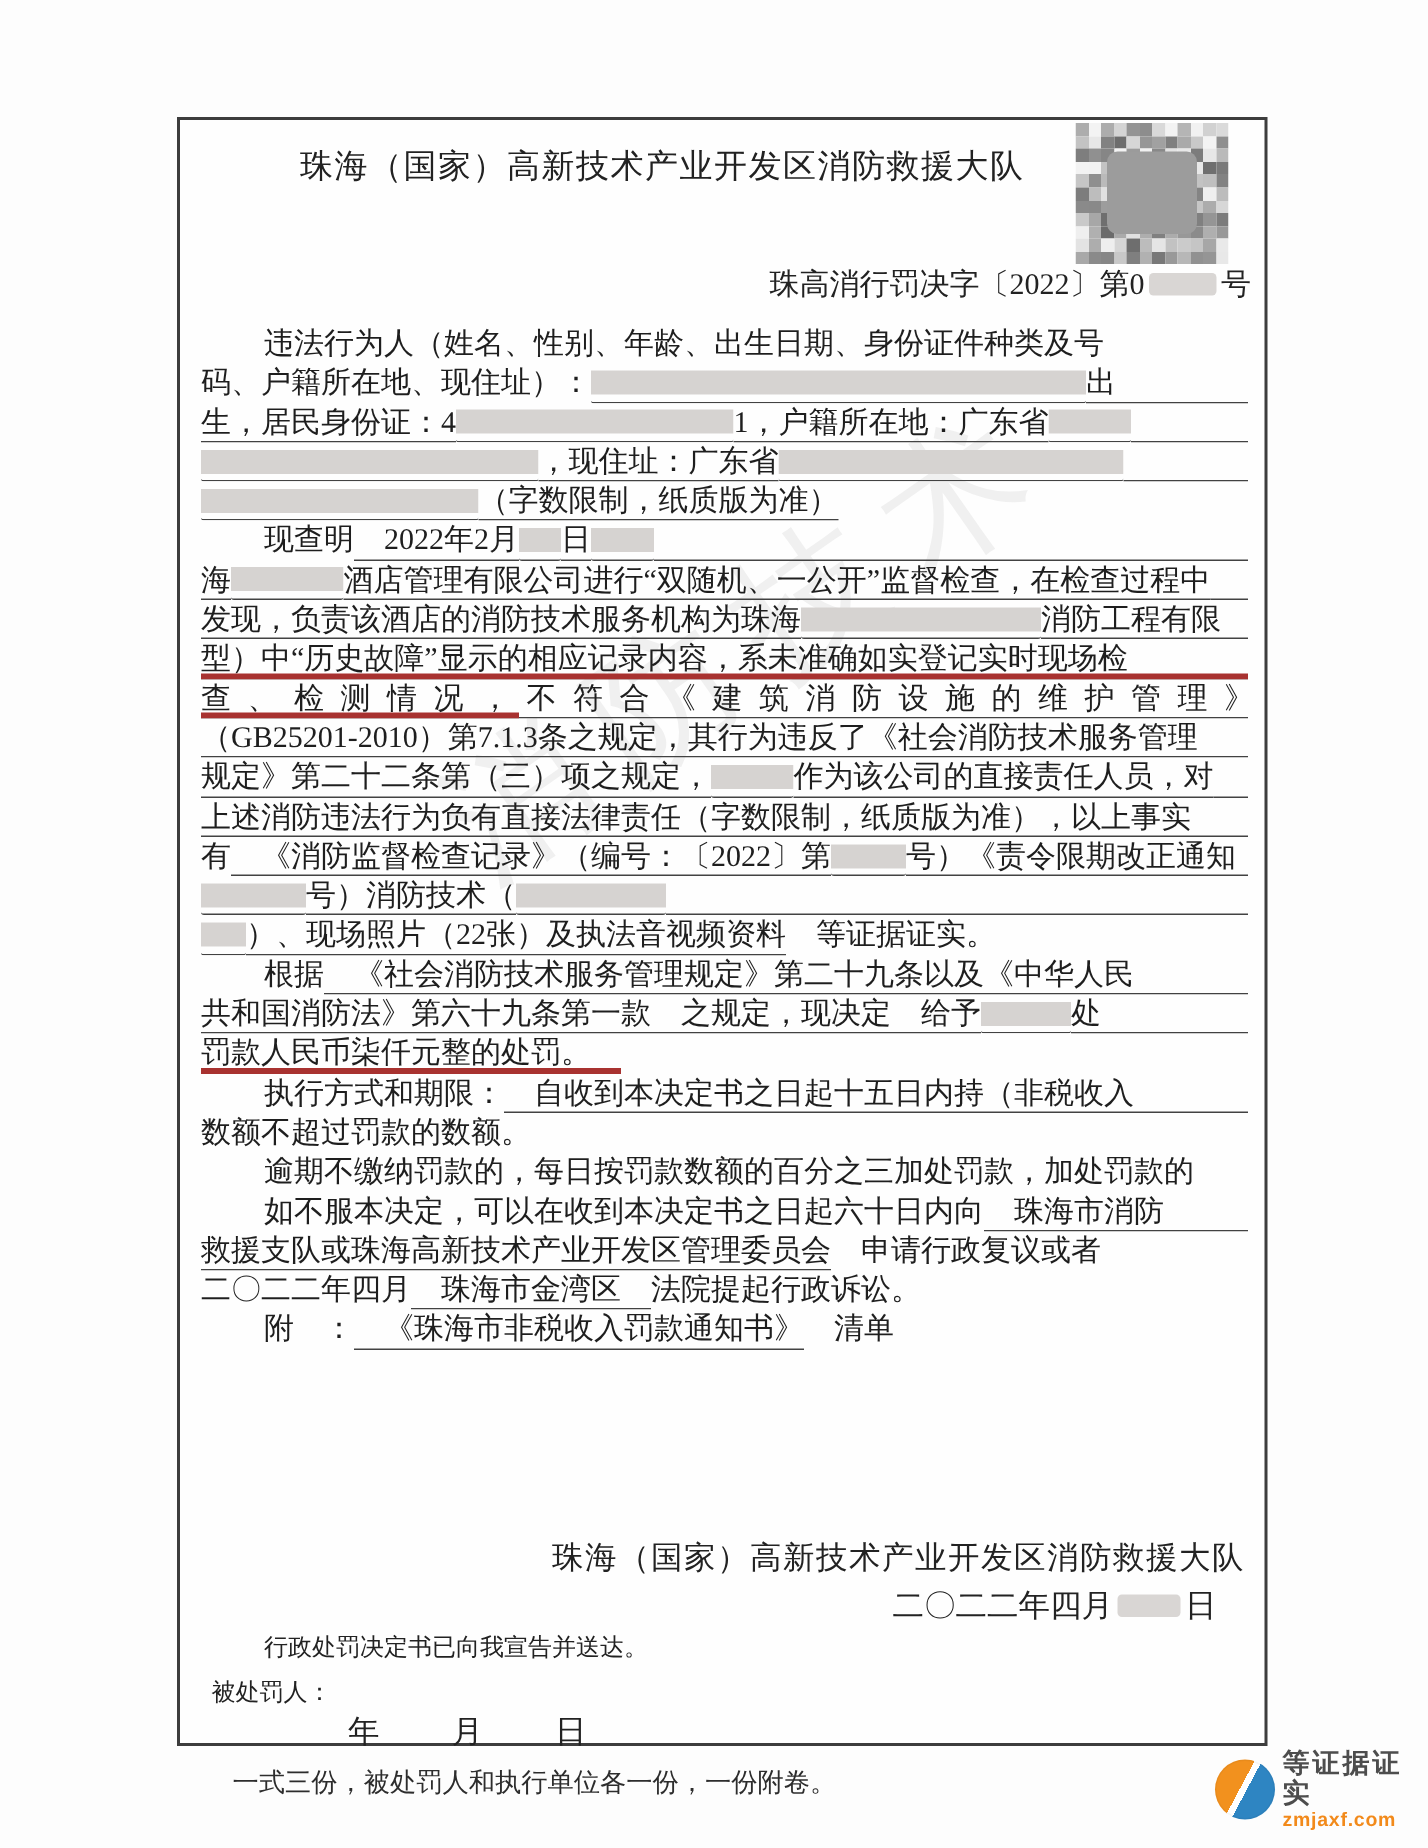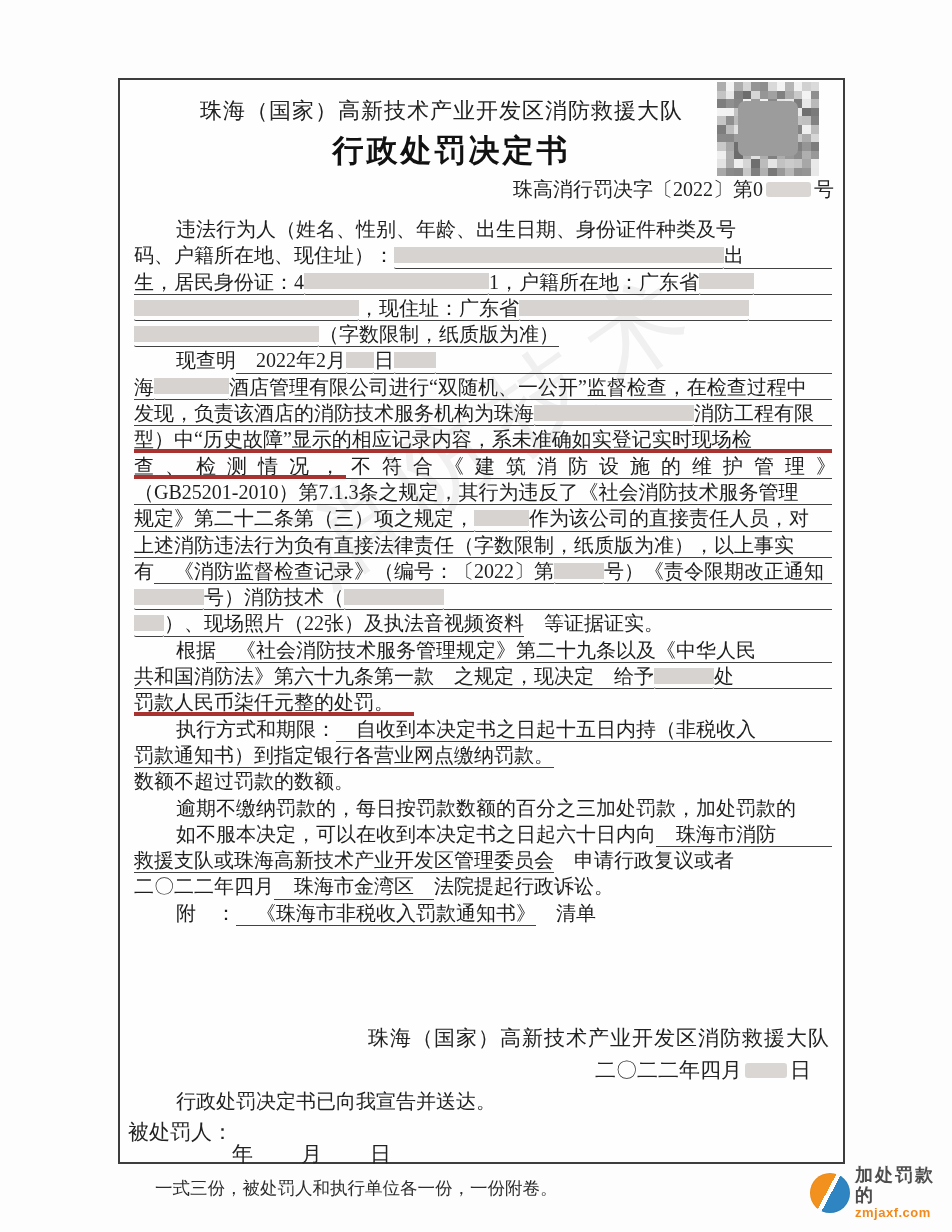--- a/index.html
+++ b/index.html
@@ -52,22 +52,22 @@
   .redact{
     background:linear-gradient(#d6d3d1,#d6d3d1) center/100% 16px no-repeat;
     border-radius:2px;filter:blur(0.4px);flex:0 0 auto;
   }
   .redline{position:absolute;bottom:0px;height:4px;background:#a83230;}
   .redline.torr{right:-6px;}
   
   .sig-org{position:absolute;top:944px;right:13px;font-size:21px;letter-spacing:1px;white-space:nowrap;color:#222;}
   .sig-date{position:absolute;top:976px;right:32px;font-size:21px;display:flex;align-items:center;white-space:nowrap;color:#222;}
   .inline-redact{display:inline-block;height:15px;background:#d9d6d4;border-radius:3px;filter:blur(0.4px);margin:0 3px;}
-  .served{position:absolute;top:1008px;left:56px;font-size:20px;color:#222;}
-  .punished{position:absolute;top:1038px;left:8px;font-size:21px;color:#222;}
+  .served{position:absolute;top:1008px;left:56px;font-size:16px;color:#222;}
+  .punished{position:absolute;top:1038px;left:21px;font-size:16px;color:#222;}
   .ymd{position:absolute;top:1060px;left:112px;font-size:21px;letter-spacing:2px;color:#222;}
   
   .footer-note{position:absolute;left:155px;top:1176px;font-size:17.5px;color:#2d2d2d;}
   .brand{position:absolute;left:810px;top:1166px;display:flex;align-items:center;gap:5px;}
   .brand-circle{
     width:40px;height:40px;border-radius:50%;flex:0 0 auto;
     background:linear-gradient(118deg,#f2911e 44%,#ffffff 44%,#ffffff 52%,#2e85c2 52%);
     box-shadow:inset 0 0 0 1px rgba(0,0,0,0.04);
   }
   .brand-texts{display:flex;flex-direction:column;line-height:1.1;}
@@ -82,21 +82,20 @@
 </style>
 </head>
 <body>
 
 <div class="page">
 
   <div class="doc">
 
     <div class="org-line">珠海（国家）高新技术产业开发区消防救援大队</div>
 
-    <div class="doc-title">行政处罚决定书</div>
 
     <div class="doc-no">
       <span>珠高消行罚决字〔2022〕第0</span>
       <span class="inline-redact" style="width:45px;"></span>
       <span>号</span>
     </div>
 
     <div class="qr" id="qr">
         <div class="cell" style="background: rgb(173, 173, 173); left: 0px; top: 0px;"></div>
         <div class="cell" style="background: rgb(243, 243, 243); left: 8.5px; top: 0px;"></div>
@@ -338,23 +337,20 @@
         <div class="bline">
           <span class="ul">罚款人民币柒仟元整的处罚。</span>
           <i class="redline" style="left: 0px; width: 280px;"></i>
         </div>
         <div class="bline indent">
           <span>执行方式和期限：</span>
           <span class="ul">　自收到本决定书之日起十五日内持（非税收入</span>
           <span class="fillseg ul"></span>
         </div>
         <div class="bline">
-          <span class="ul">罚款通知书）到指定银行各营业网点缴纳罚款。</span>
-        </div>
-        <div class="bline">
           <span>数额不超过罚款的数额。</span>
         </div>
         <div class="bline indent">
           <span>逾期不缴纳罚款的，每日按罚款数额的百分之三加处罚款，加处罚款的</span>
         </div>
         <div class="bline indent">
           <span>如不服本决定，可以在收到本决定书之日起六十日内向</span>
           <span class="ul">　珠海市消防</span>
           <span class="fillseg ul"></span>
         </div>
@@ -388,18 +384,18 @@
 
     <div class="ymd">年　　月　　日</div>
 
   </div>
 
   <div class="footer-note">一式三份，被处罚人和执行单位各一份，一份附卷。</div>
 
   <div class="brand">
     <div class="brand-circle"></div>
     <div class="brand-texts">
-      <span class="brand-name">加处罚款的</span>
+      <span class="brand-name">等证据证实</span>
       <span class="brand-url">zmjaxf.com</span>
     </div>
   </div>
 
 </div>
 
 </body></html>

